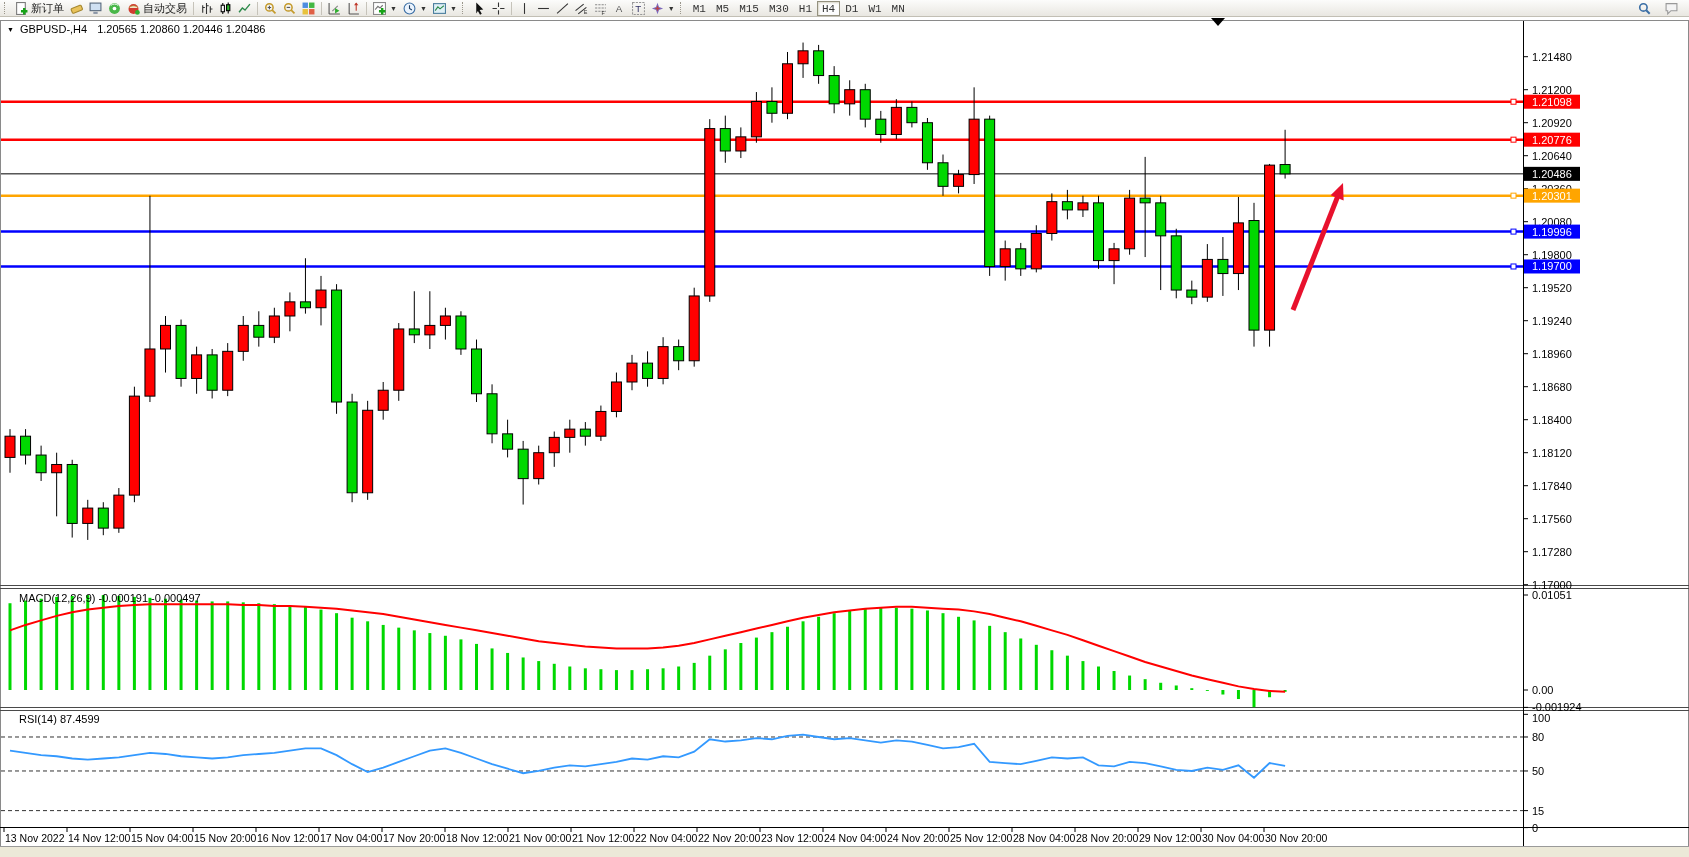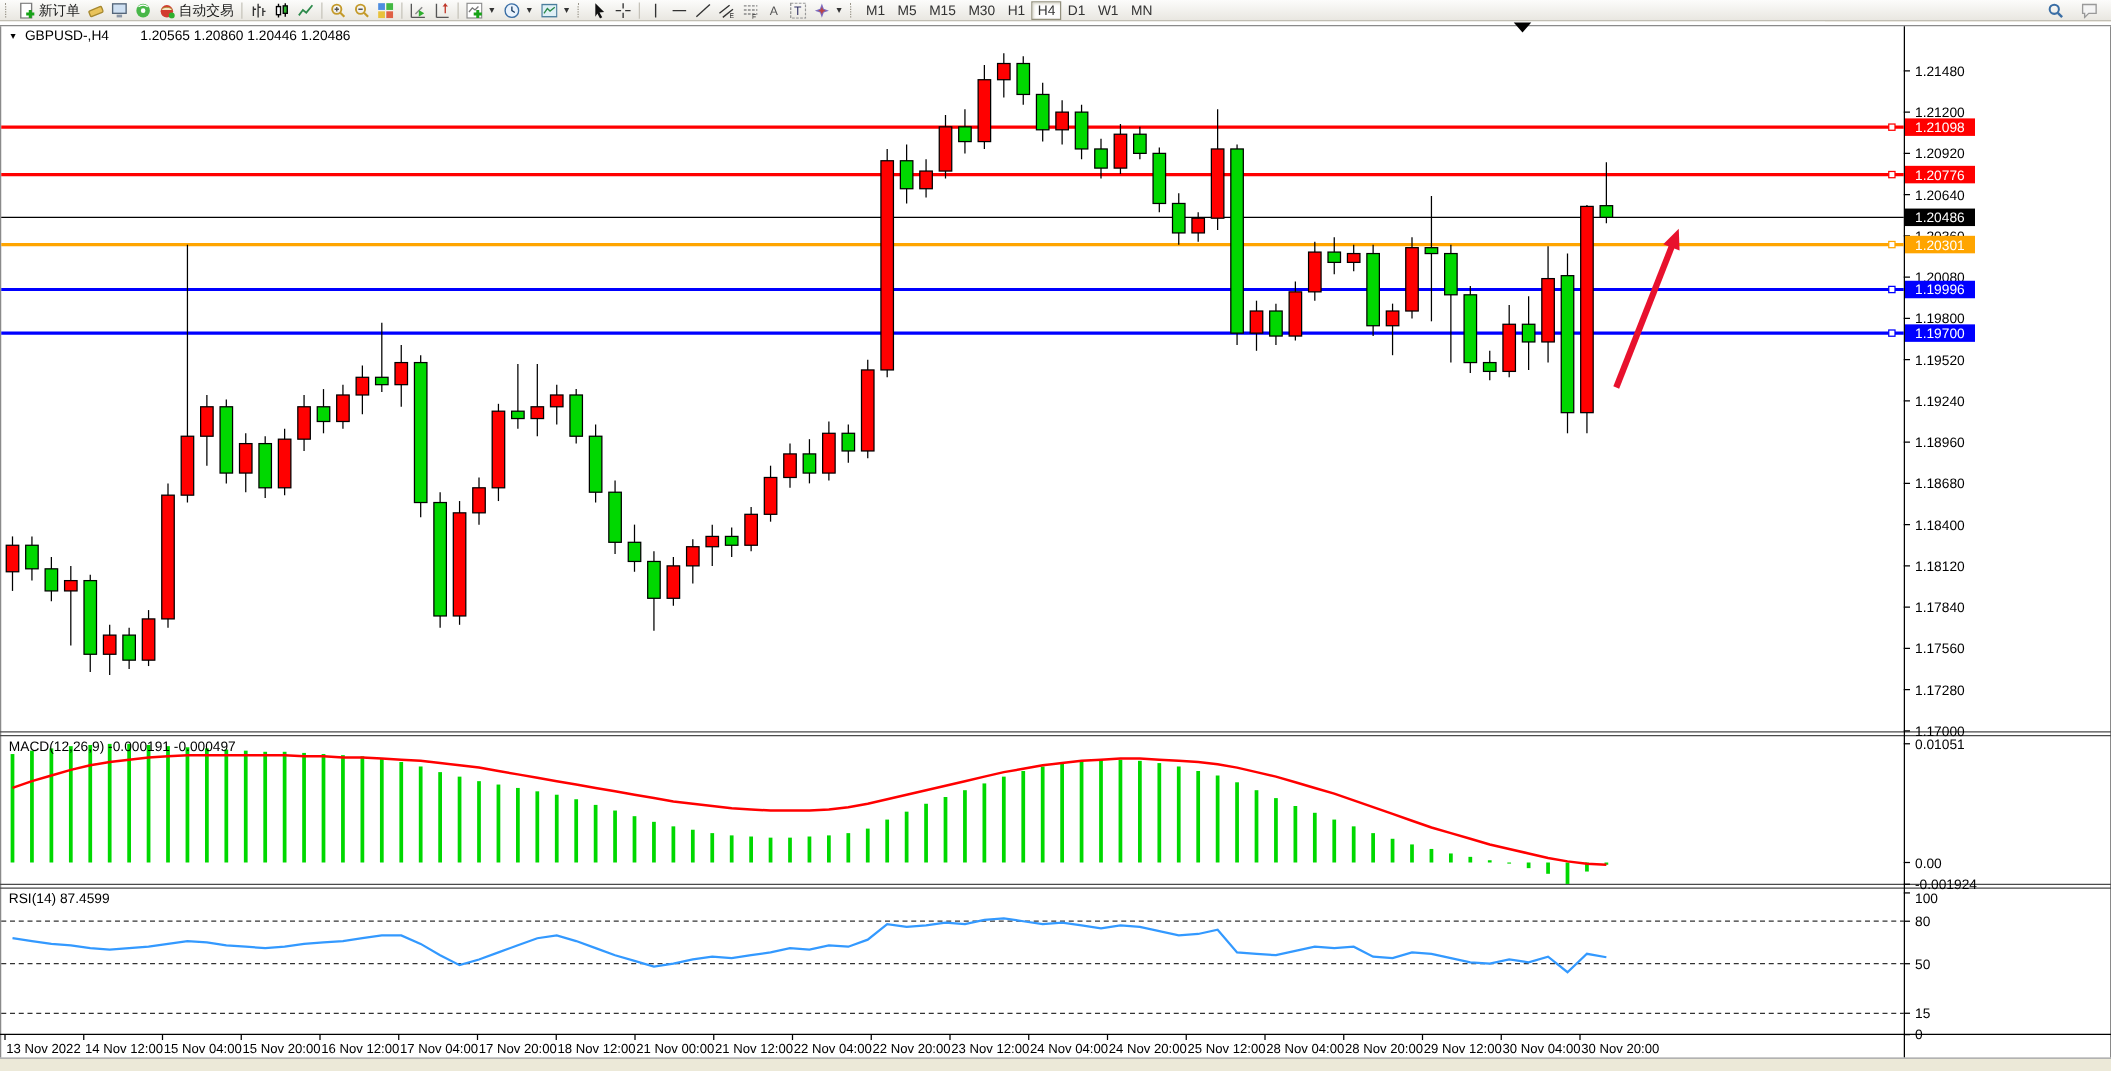--- a/index.html
+++ b/index.html
@@ -6,32 +6,32 @@
   body{width:1689px;height:857px;overflow:hidden;background:#ece9d8;font-family:"Liberation Sans",sans-serif;position:relative}
   
   .toolbar{position:absolute;left:0;top:0;width:1689px;height:17px;background:linear-gradient(#fcfcfb,#e9e7e1);border-bottom:1px solid #c2bfb4;display:flex;align-items:center;padding:0 2px;box-sizing:border-box;z-index:5}
   .tb{display:flex;align-items:center;gap:3px;height:16px;padding:16px 3px;border:none;background:transparent;font:11px "Liberation Sans",sans-serif;color:#1a1a1a;cursor:default}
   .tb .lbl{white-space:nowrap}
   .ic{display:inline-flex;width:13px;height:13px;align-items:center;justify-content:center}
   .ic svg{width:13px;height:13px}
   .caret{font-size:7px;color:#333;margin-left:1px}
   .sep{width:1px;height:13px;background:#c6c3ba;margin:0 3px;flex:none}
   .grip{width:3px;height:12px;border-left:1px dotted #9a968b;margin:0 4px 0 2px;flex:none}
-  .tf{min-width:20px;text-align:center;color:#333;font-size:11px;height:15px;line-height:15px;padding:0 4px;border:1px solid transparent;background:transparent;font-family:Liberation Sans, sans-serif}
+  .tf{min-width:20px;text-align:center;color:#333;font-size:11px;height:15px;line-height:15px;padding:0 4px;border:1px solid transparent;background:transparent;font-family:Liberation Mono, monospace}
   .tf.active{background:#fdfdfd;border:1px solid #94917f;box-shadow:inset 1px 1px 2px #d8d5c8}
   .toolbar-right{margin-left:auto;display:flex;align-items:center;gap:8px;padding-right:6px}
   .chatwrap{position:relative}
   .badge{position:absolute;top:-5px;right:-7px;background:#e03424;color:#fff;border-radius:8px;font-size:9px;line-height:11px;min-width:7px;padding:0 3px;text-align:center;border:1px solid #fff}
   
   .chart-frame{position:absolute;left:0;top:17px;width:1460px;height:840px;background:#fff}
   .chart-frame svg.canvas{position:absolute;left:0;top:0}
   .chart-title{position:absolute;left:7px;top:6px;font-size:11px;color:#000;display:flex;align-items:center;gap:6px;z-index:3}
   .tri{font-size:7px;color:#000}
-  .ohlc{margin-left:19px}
-  .ind-label{position:absolute;left:7px;font-size:11px;color:#000;z-index:3}
+  .ohlc{margin-left:4px}
+  .ind-label{position:absolute;left:19px;font-size:11px;color:#000;z-index:3}
   #macd-label{top:575px}
   #rsi-label{top:696px}
 </style>
 </head>
 <body>
 
 <div class="toolbar">
   <span class="grip"></span>
 
   <button class="tb">

